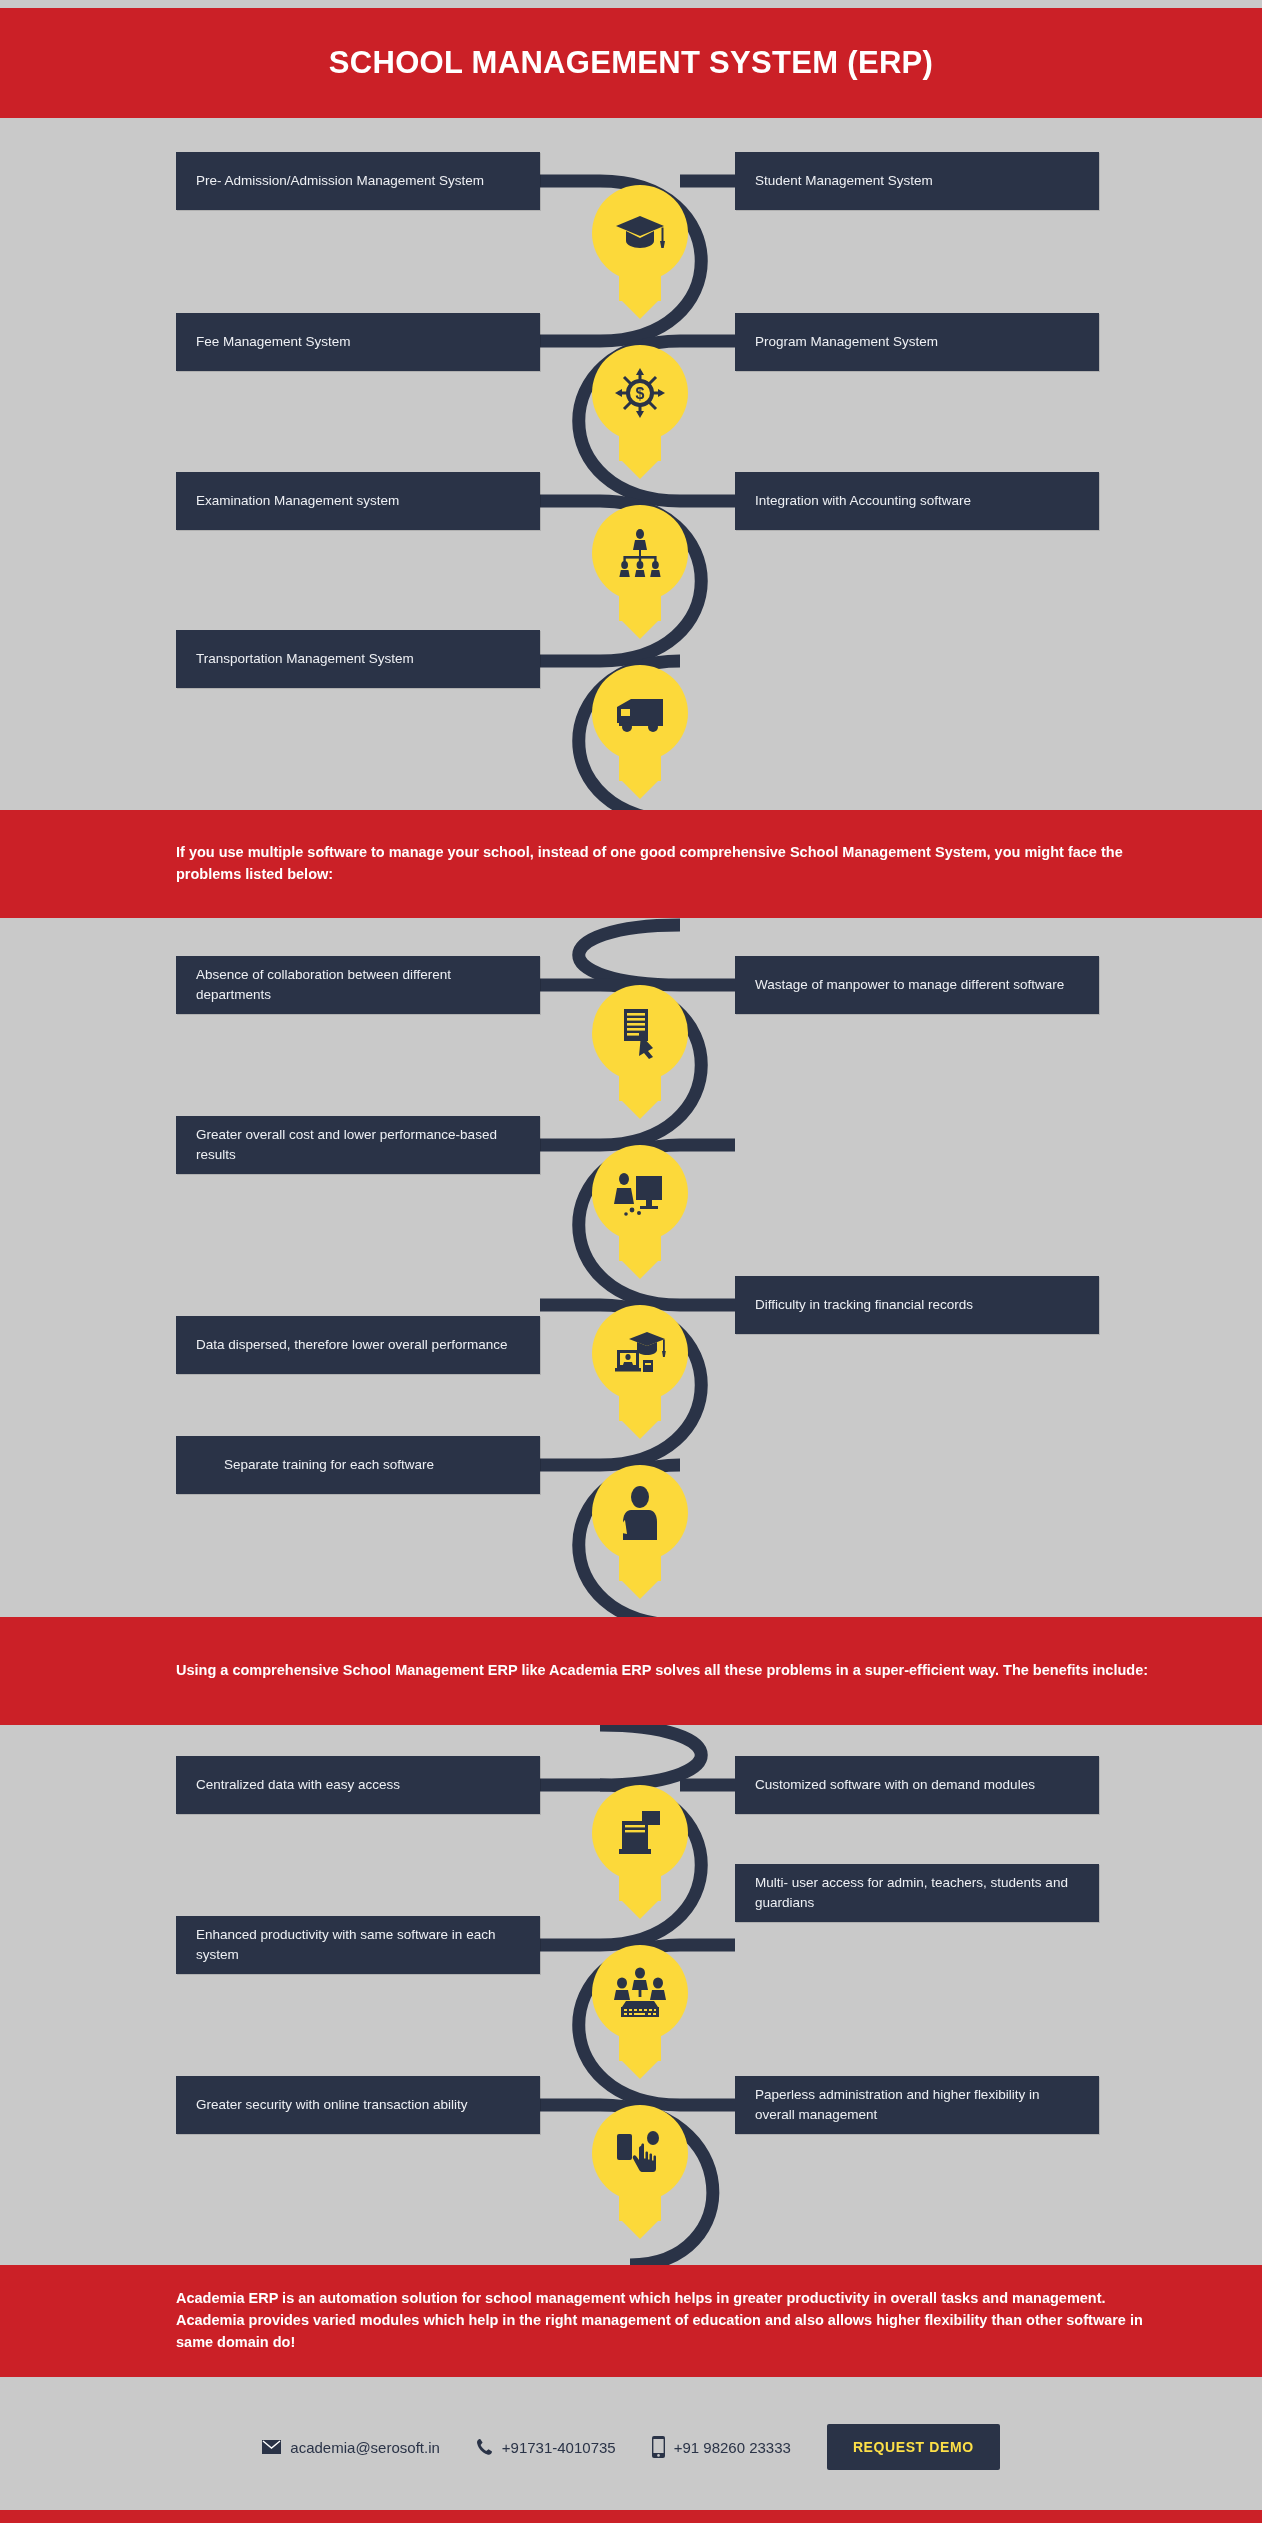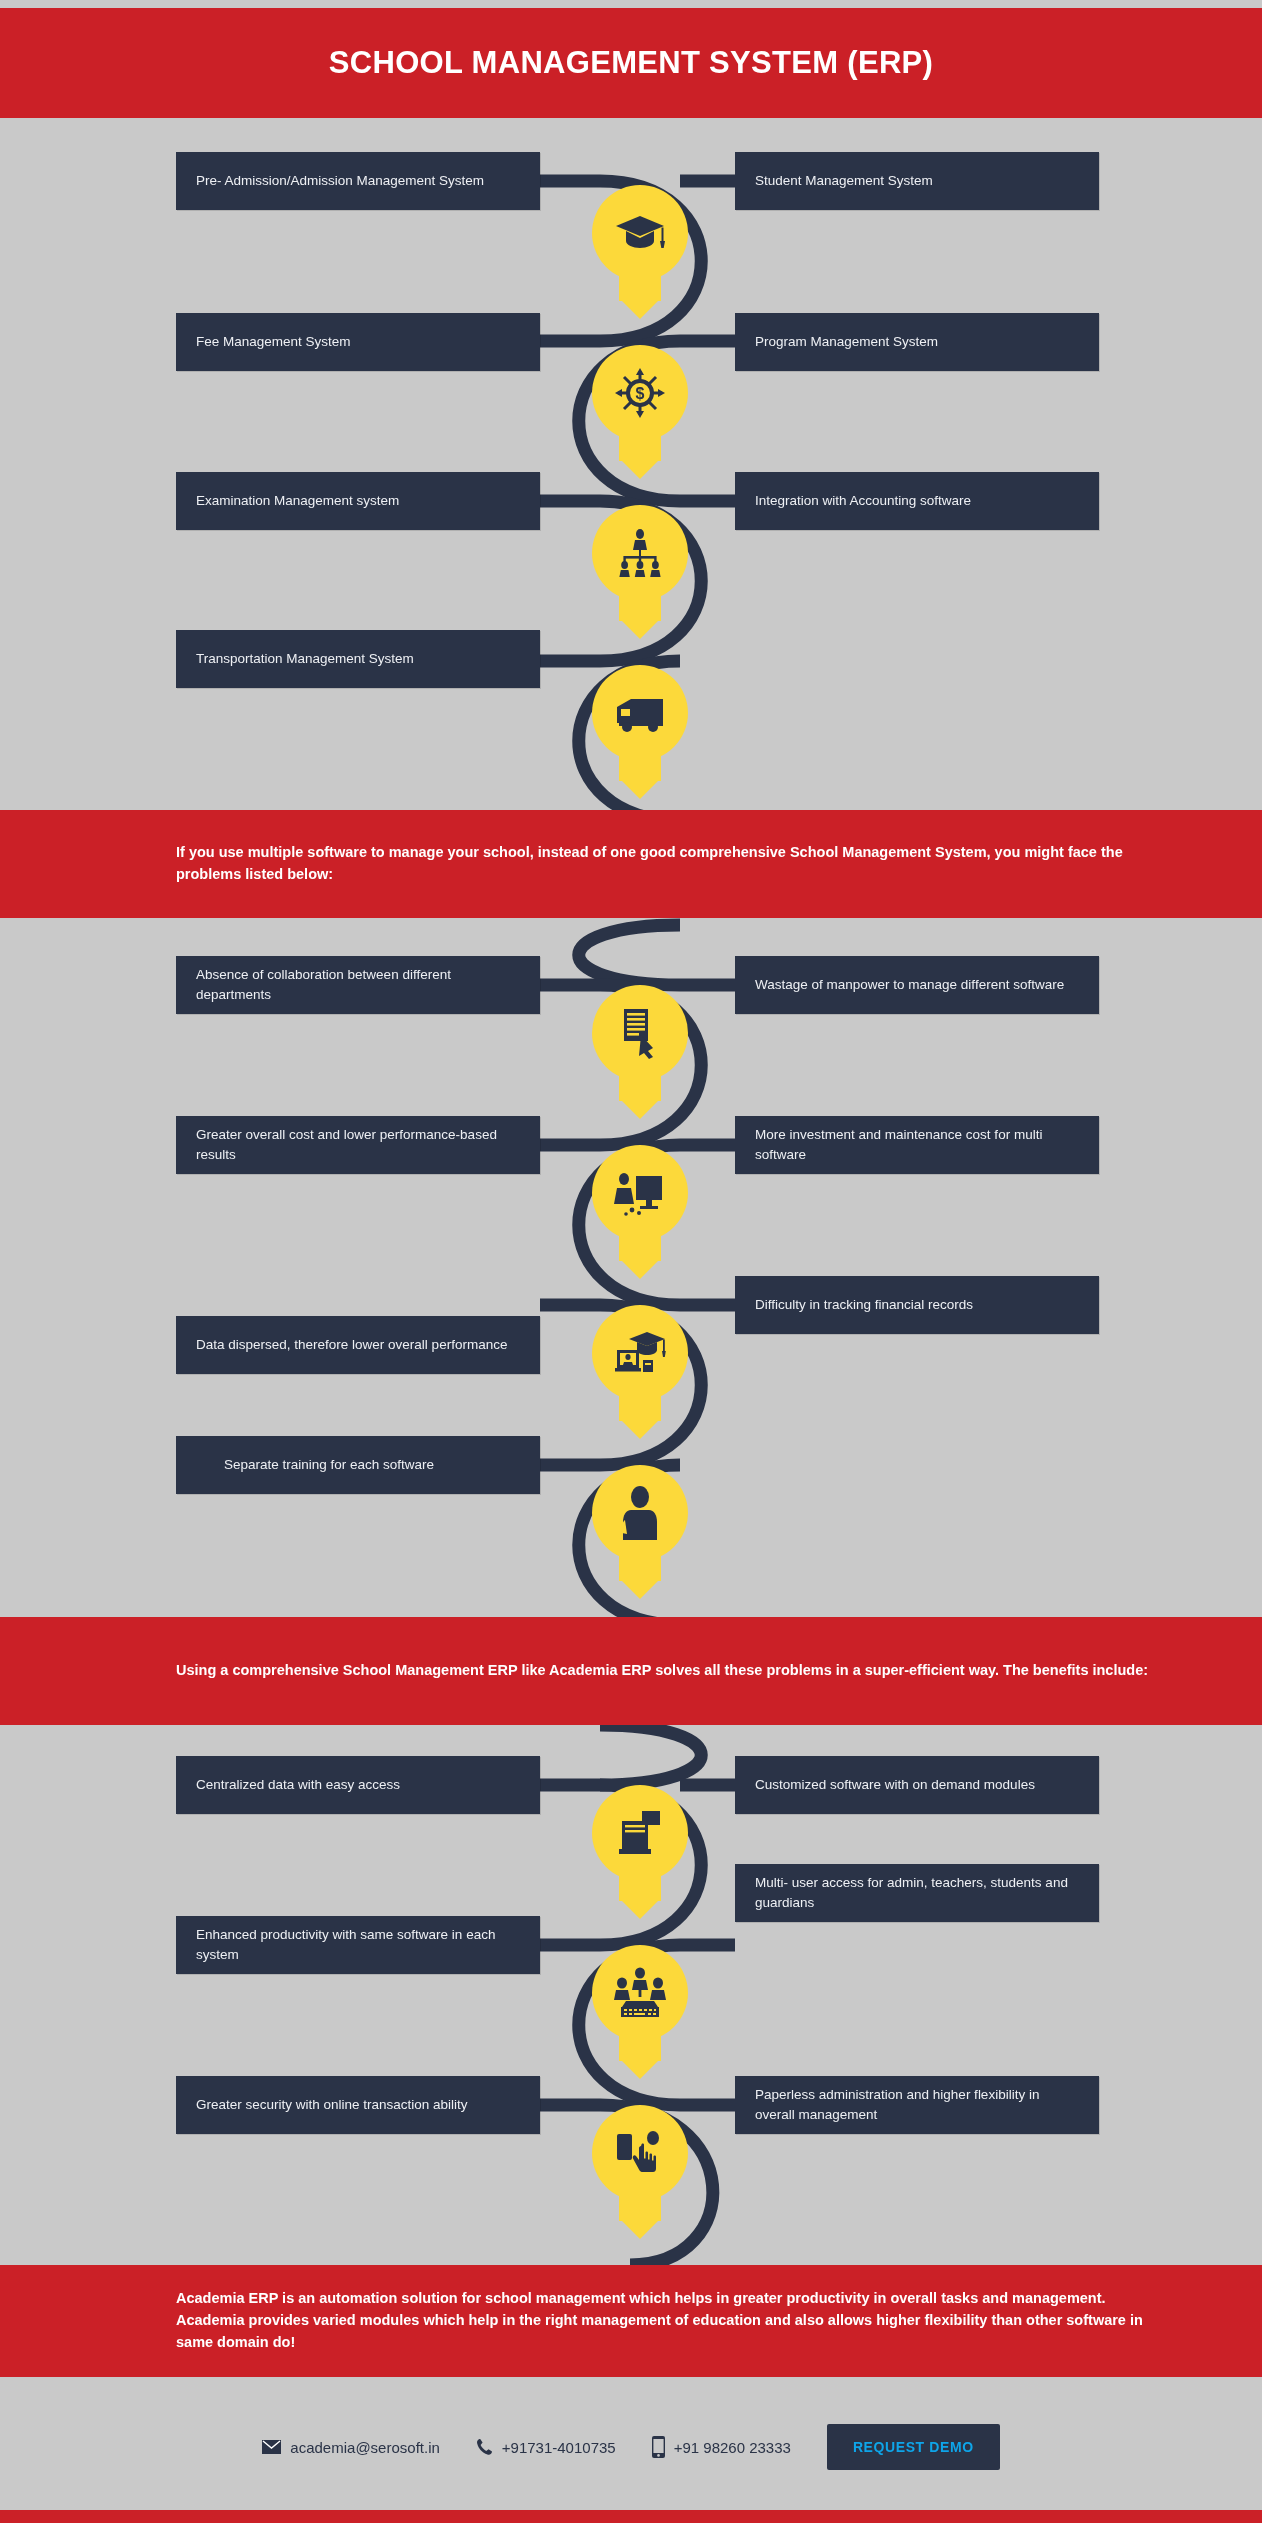--- a/index.html
+++ b/index.html
@@ -123,21 +123,21 @@
     display: flex;
     align-items: center;
     gap: 9px;
     font-size: 15px;
     color: #2a3347;
     white-space: nowrap;
   }
   .contact .ic { color: #2a3347; display: flex; align-items: center; }
   .demo-btn {
     background: #2a3347;
-    color: #0ea5e9;
+    color: #fde047;
     font-size: 14px;
     font-weight: bold;
     letter-spacing: .6px;
     padding: 15px 26px;
     border: none;
     border-radius: 2px;
     cursor: pointer;
     font-family: "Liberation Sans", sans-serif;
   }
   .bottom-strip {
@@ -307,23 +307,20 @@
 
   <div class="lbl left" style="top:956px;height:58px;">
       <span>Absence of collaboration between different departments</span>
     </div>
   <div class="lbl right" style="top:956px;height:58px;">
       <span>Wastage of manpower to manage different software</span>
     </div>
 
   <div class="lbl left" style="top:1116px;height:58px;">
       <span>Greater overall cost and lower performance-based results</span>
-    </div>
-  <div class="lbl right" style="top:1116px;height:58px;">
-      <span>More investment and maintenance cost for multi software</span>
     </div>
 
   <div class="lbl left" style="top:1276px;height:58px;margin-top:40px;">
       <span>Data dispersed, therefore lower overall performance</span>
     </div>
   <div class="lbl right" style="top:1276px;height:58px;">
       <span>Difficulty in tracking financial records</span>
     </div>
 
   <div class="lbl left" style="top:1436px;height:58px;padding-left:48px;">

